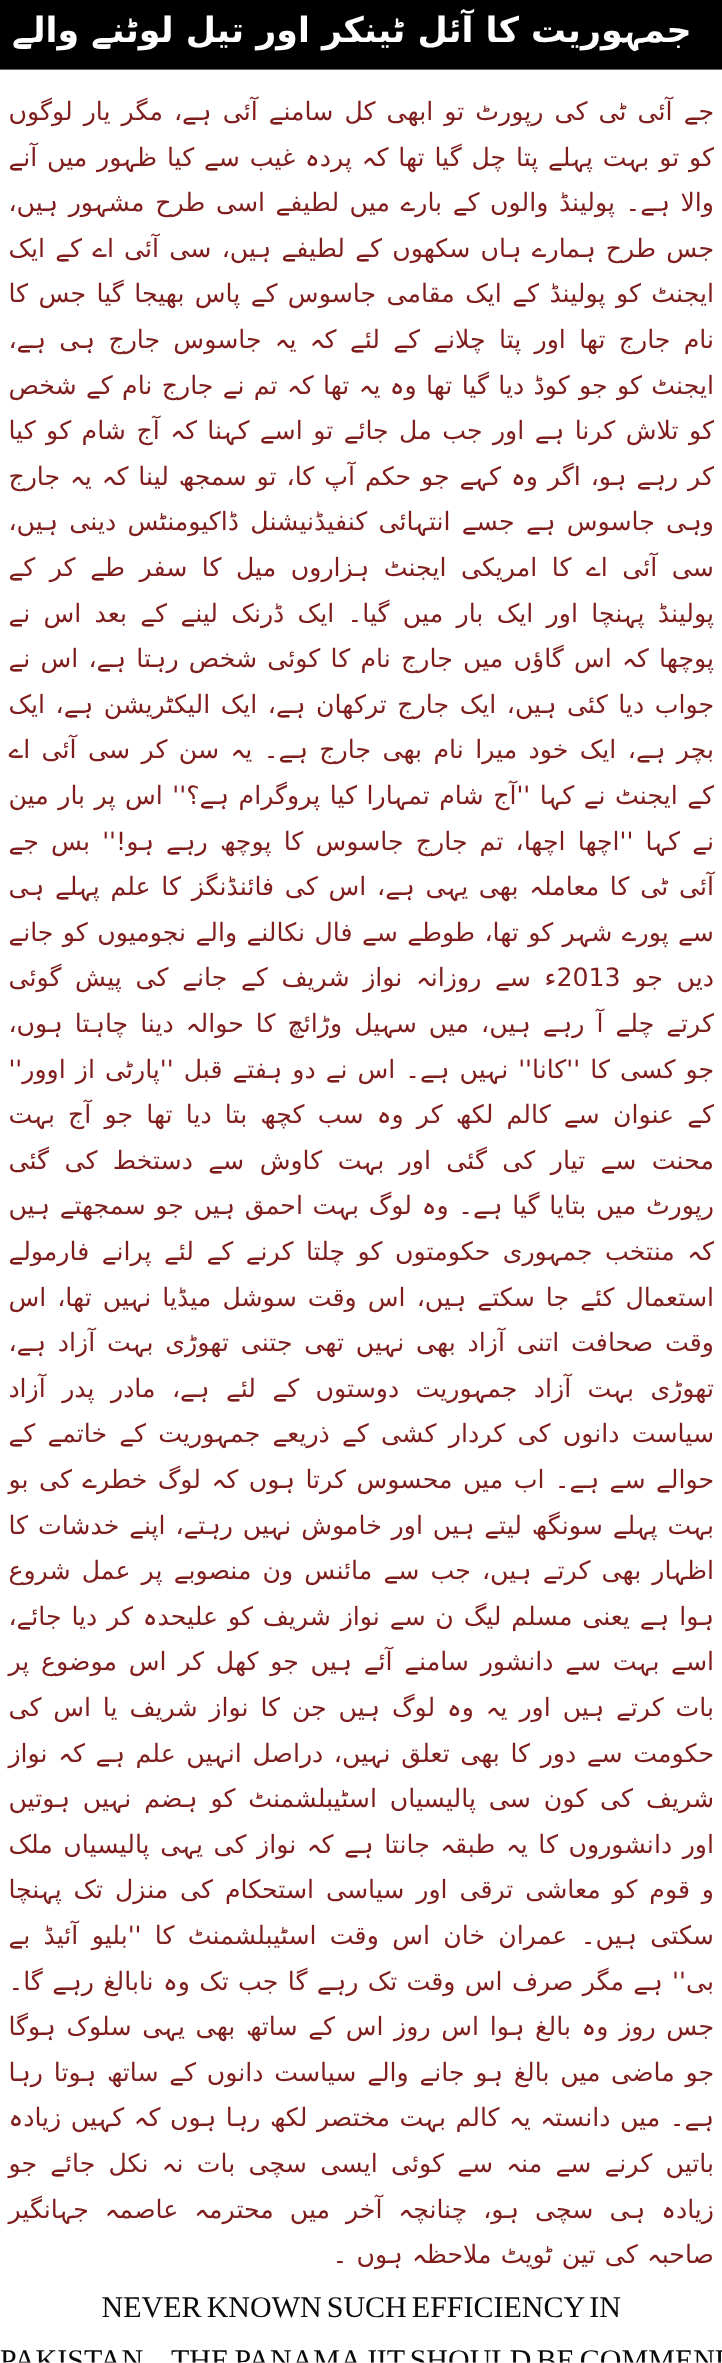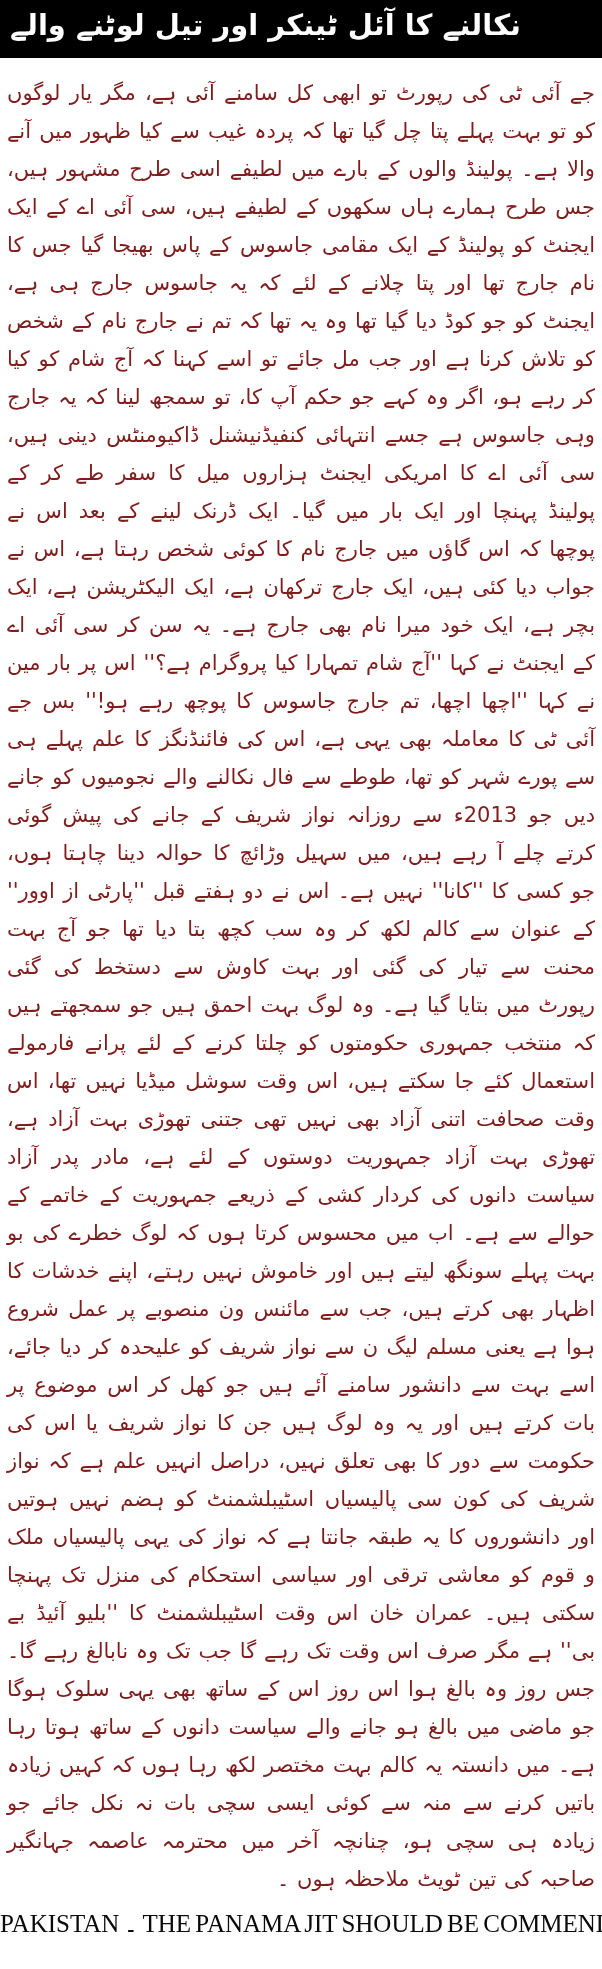--- a/index.html
+++ b/index.html
@@ -54,26 +54,27 @@
     white-space: nowrap;
     overflow: hidden;
   }
 </style>
 </head>
 <body>
 
 <div id="page">
 
   <div id="title-bar">
-    <span>نکالنے کا آئل ٹینکر اور تیل لوٹنے والے</span>
+    <span>جمہوریت کا آئل ٹینکر اور تیل لوٹنے والے</span>
   </div>
 
   <div id="body-copy">
 
     <div class="urdu-par intro">جے آئی ٹی کی رپورٹ تو ابھی کل سامنے آئی ہے، مگر یار لوگوں کو تو بہت پہلے پتا چل گیا تھا کہ پردہ غیب سے کیا ظہور میں آنے والا ہے۔ پولینڈ والوں کے بارے میں لطیفے اسی طرح مشہور ہیں، جس طرح ہمارے ہاں سکھوں کے لطیفے ہیں، سی آئی اے کے ایک ایجنٹ کو پولینڈ کے ایک مقامی جاسوس کے پاس بھیجا گیا جس کا نام جارج تھا اور پتا چلانے کے لئے کہ یہ جاسوس جارج ہی ہے، ایجنٹ کو جو کوڈ دیا گیا تھا وہ یہ تھا کہ تم نے جارج نام کے شخص کو تلاش کرنا ہے اور جب مل جائے تو اسے کہنا کہ آج شام کو کیا کر رہے ہو، اگر وہ کہے جو حکم آپ کا، تو سمجھ لینا کہ یہ جارج وہی جاسوس ہے جسے انتہائی کنفیڈنیشنل ڈاکیومنٹس دینی ہیں، سی آئی اے کا امریکی ایجنٹ ہزاروں میل کا سفر طے کر کے پولینڈ پہنچا اور ایک بار میں گیا۔ ایک ڈرنک لینے کے بعد اس نے پوچھا کہ اس گاؤں میں جارج نام کا کوئی شخص رہتا ہے، اس نے جواب دیا کئی ہیں، ایک جارج ترکھان ہے، ایک الیکٹریشن ہے، ایک بچر ہے، ایک خود میرا نام بھی جارج ہے۔ یہ سن کر سی آئی اے کے ایجنٹ نے کہا ''آج شام تمہارا کیا پروگرام ہے؟'' اس پر بار مین نے کہا ''اچھا اچھا، تم جارج جاسوس کا پوچھ رہے ہو!'' بس جے آئی ٹی کا معاملہ بھی یہی ہے، اس کی فائنڈنگز کا علم پہلے ہی سے پورے شہر کو تھا، طوطے سے فال نکالنے والے نجومیوں کو جانے دیں جو 2013ء سے روزانہ نواز شریف کے جانے کی پیش گوئی کرتے چلے آ رہے ہیں، میں سہیل وڑائچ کا حوالہ دینا چاہتا ہوں، جو کسی کا ''کانا'' نہیں ہے۔ اس نے دو ہفتے قبل ''پارٹی از اوور'' کے عنوان سے کالم لکھ کر وہ سب کچھ بتا دیا تھا جو آج بہت محنت سے تیار کی گئی اور بہت کاوش سے دستخط کی گئی رپورٹ میں بتایا گیا ہے۔ وہ لوگ بہت احمق ہیں جو سمجھتے ہیں کہ منتخب جمہوری حکومتوں کو چلتا کرنے کے لئے پرانے فارمولے استعمال کئے جا سکتے ہیں، اس وقت سوشل میڈیا نہیں تھا، اس وقت صحافت اتنی آزاد بھی نہیں تھی جتنی تھوڑی بہت آزاد ہے، تھوڑی بہت آزاد جمہوریت دوستوں کے لئے ہے، مادر پدر آزاد سیاست دانوں کی کردار کشی کے ذریعے جمہوریت کے خاتمے کے حوالے سے ہے۔ اب میں محسوس کرتا ہوں کہ لوگ خطرے کی بو بہت پہلے سونگھ لیتے ہیں اور خاموش نہیں رہتے، اپنے خدشات کا اظہار بھی کرتے ہیں، جب سے مائنس ون منصوبے پر عمل شروع ہوا ہے یعنی مسلم لیگ ن سے نواز شریف کو علیحدہ کر دیا جائے، اسے بہت سے دانشور سامنے آئے ہیں جو کھل کر اس موضوع پر بات کرتے ہیں اور یہ وہ لوگ ہیں جن کا نواز شریف یا اس کی حکومت سے دور کا بھی تعلق نہیں، دراصل انہیں علم ہے کہ نواز شریف کی کون سی پالیسیاں اسٹیبلشمنٹ کو ہضم نہیں ہوتیں اور دانشوروں کا یہ طبقہ جانتا ہے کہ نواز کی یہی پالیسیاں ملک و قوم کو معاشی ترقی اور سیاسی استحکام کی منزل تک پہنچا سکتی ہیں۔ عمران خان اس وقت اسٹیبلشمنٹ کا ''بلیو آئیڈ بے بی'' ہے مگر صرف اس وقت تک رہے گا جب تک وہ نابالغ رہے گا۔ جس روز وہ بالغ ہوا اس روز اس کے ساتھ بھی یہی سلوک ہوگا جو ماضی میں بالغ ہو جانے والے سیاست دانوں کے ساتھ ہوتا رہا ہے۔ میں دانستہ یہ کالم بہت مختصر لکھ رہا ہوں کہ کہیں زیادہ باتیں کرنے سے منہ سے کوئی ایسی سچی بات نہ نکل جائے جو زیادہ ہی سچی ہو، چنانچہ آخر میں محترمہ عاصمہ جہانگیر صاحبہ کی تین ٹویٹ ملاحظہ ہوں ۔</div>
 
     <div class="tweet-block">
+      <div class="tweet-line">NEVER KNOWN SUCH EFFICIENCY IN</div>
       <div class="tweet-line">PAKISTAN ۔ THE PANAMA JIT SHOULD BE COMMENDED</div>
 
     </div>
 
   </div>
 </div>
 
 </body></html>

